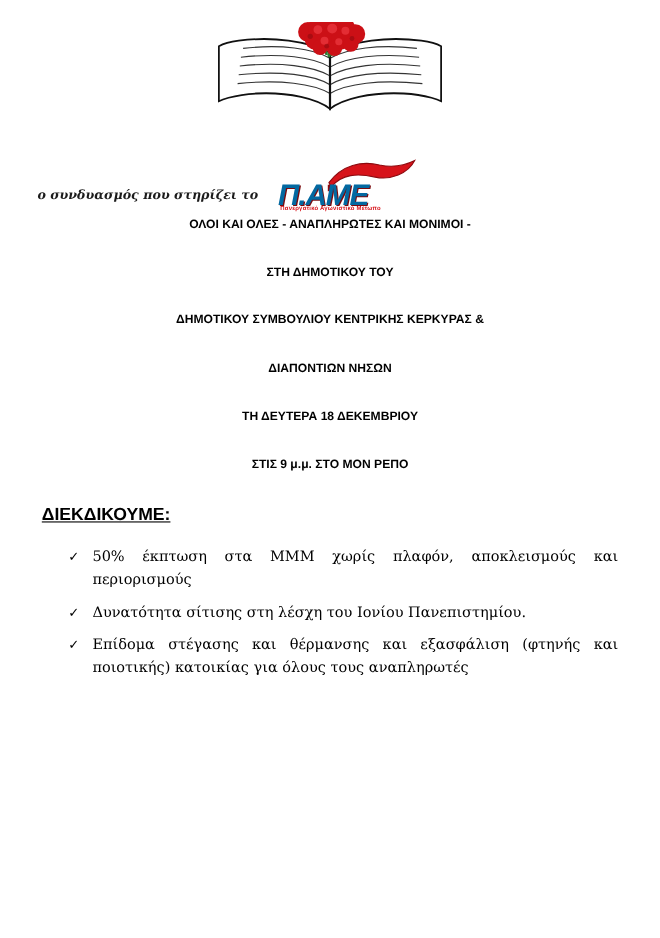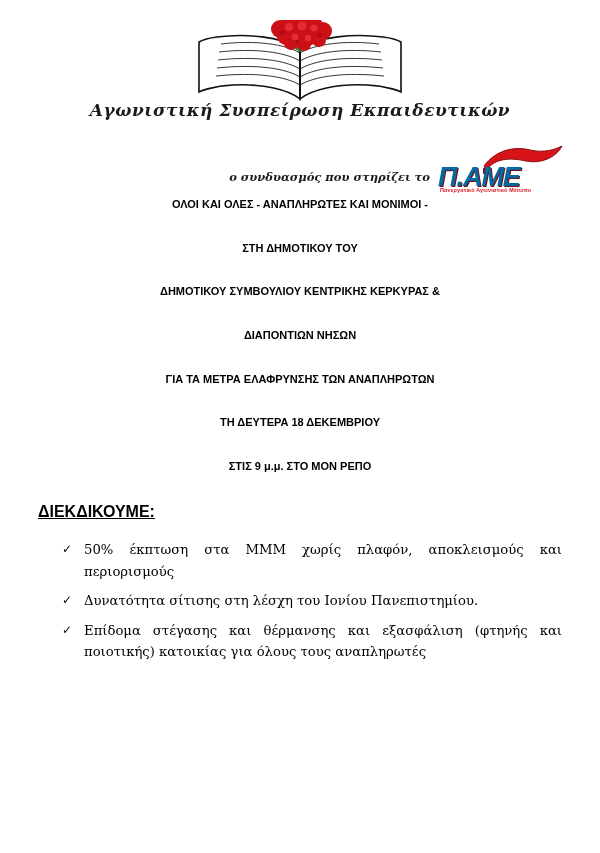--- a/index.html
+++ b/index.html
@@ -52,21 +52,22 @@
     color: #1b1b1b;
     white-space: nowrap;
   }
   .endorse-row {
     position: absolute;
     top: 140px;
     left: 0;
     right: 0;
     display: flex;
     align-items: center;
-    justify-content: flex-end;
+    justify-content: flex-start;
+    gap: 10px;
   }
   .endorse-text {
     font-family: "DejaVu Serif", serif;
     font-style: italic;
     font-weight: bold;
     font-size: 11.5px;
     color: #1b1b1b;
     white-space: nowrap;
   }
   .pame-logo {
@@ -211,21 +212,20 @@
           <circle cx="110" cy="17" r="3.6"></circle>
           <circle cx="123" cy="18" r="3.2"></circle>
         </g>
         <g fill="#8d0a0f" opacity="0.55">
           <circle cx="97" cy="13" r="2.4"></circle>
           <circle cx="135" cy="15" r="2.2"></circle>
           <circle cx="112" cy="22" r="2.2"></circle>
         </g>
       </svg>
 
-      <div class="org-name">Αγωνιστική Συσπείρωση Εκπαιδευτικών</div>
     </div>
 
     <div class="endorse-row">
       <span class="endorse-text">ο συνδυασμός που στηρίζει το</span>
 
       <span class="pame-logo">
         <svg class="pame-flag" width="82" height="30" viewBox="0 0 82 30">
           <path d="M2 22 C14 6 32 2 48 6 C62 9 72 6 80 2 C74 14 58 20 44 17 C28 13.5 14 14 4 26 Z" fill="#d7131a" stroke="#8d0a0f" stroke-width="1"></path>
           <path d="M2 24 L2 30" stroke="#8d0a0f" stroke-width="2"></path>
         </svg>
@@ -233,21 +233,20 @@
         <span class="pame-sub">Πανεργατικό Αγωνιστικό Μέτωπο</span>
       </span>
     </div>
   </div>
 
   <div class="headline">
     <div class="hl">ΟΛΟΙ ΚΑΙ ΟΛΕΣ - ΑΝΑΠΛΗΡΩΤΕΣ ΚΑΙ ΜΟΝΙΜΟΙ -</div>
     <div class="hl">ΣΤΗ ΔΗΜΟΤΙΚΟΥ ΤΟΥ</div>
     <div class="hl">ΔΗΜΟΤΙΚΟΥ ΣΥΜΒΟΥΛΙΟΥ ΚΕΝΤΡΙΚΗΣ ΚΕΡΚΥΡΑΣ &amp;</div>
     <div class="hl">ΔΙΑΠΟΝΤΙΩΝ ΝΗΣΩΝ</div>
-    <div class="hl">ΓΙΑ ΤΑ ΜΕΤΡΑ ΕΛΑΦΡΥΝΣΗΣ ΤΩΝ ΑΝΑΠΛΗΡΩΤΩΝ</div>
     <div class="hl">ΤΗ ΔΕΥΤΕΡΑ 18 ΔΕΚΕΜΒΡΙΟΥ</div>
     <div class="hl">ΣΤΙΣ 9 μ.μ. ΣΤΟ ΜΟΝ ΡΕΠΟ</div>
   </div>
 
   <div class="demands-title">ΔΙΕΚΔΙΚΟΥΜΕ:</div>
 
   <ul class="demands">
     <li>
       <span class="tick">✓</span>
       <span>50% έκπτωση στα ΜΜΜ χωρίς πλαφόν, αποκλεισμούς και περιορισμούς</span>

